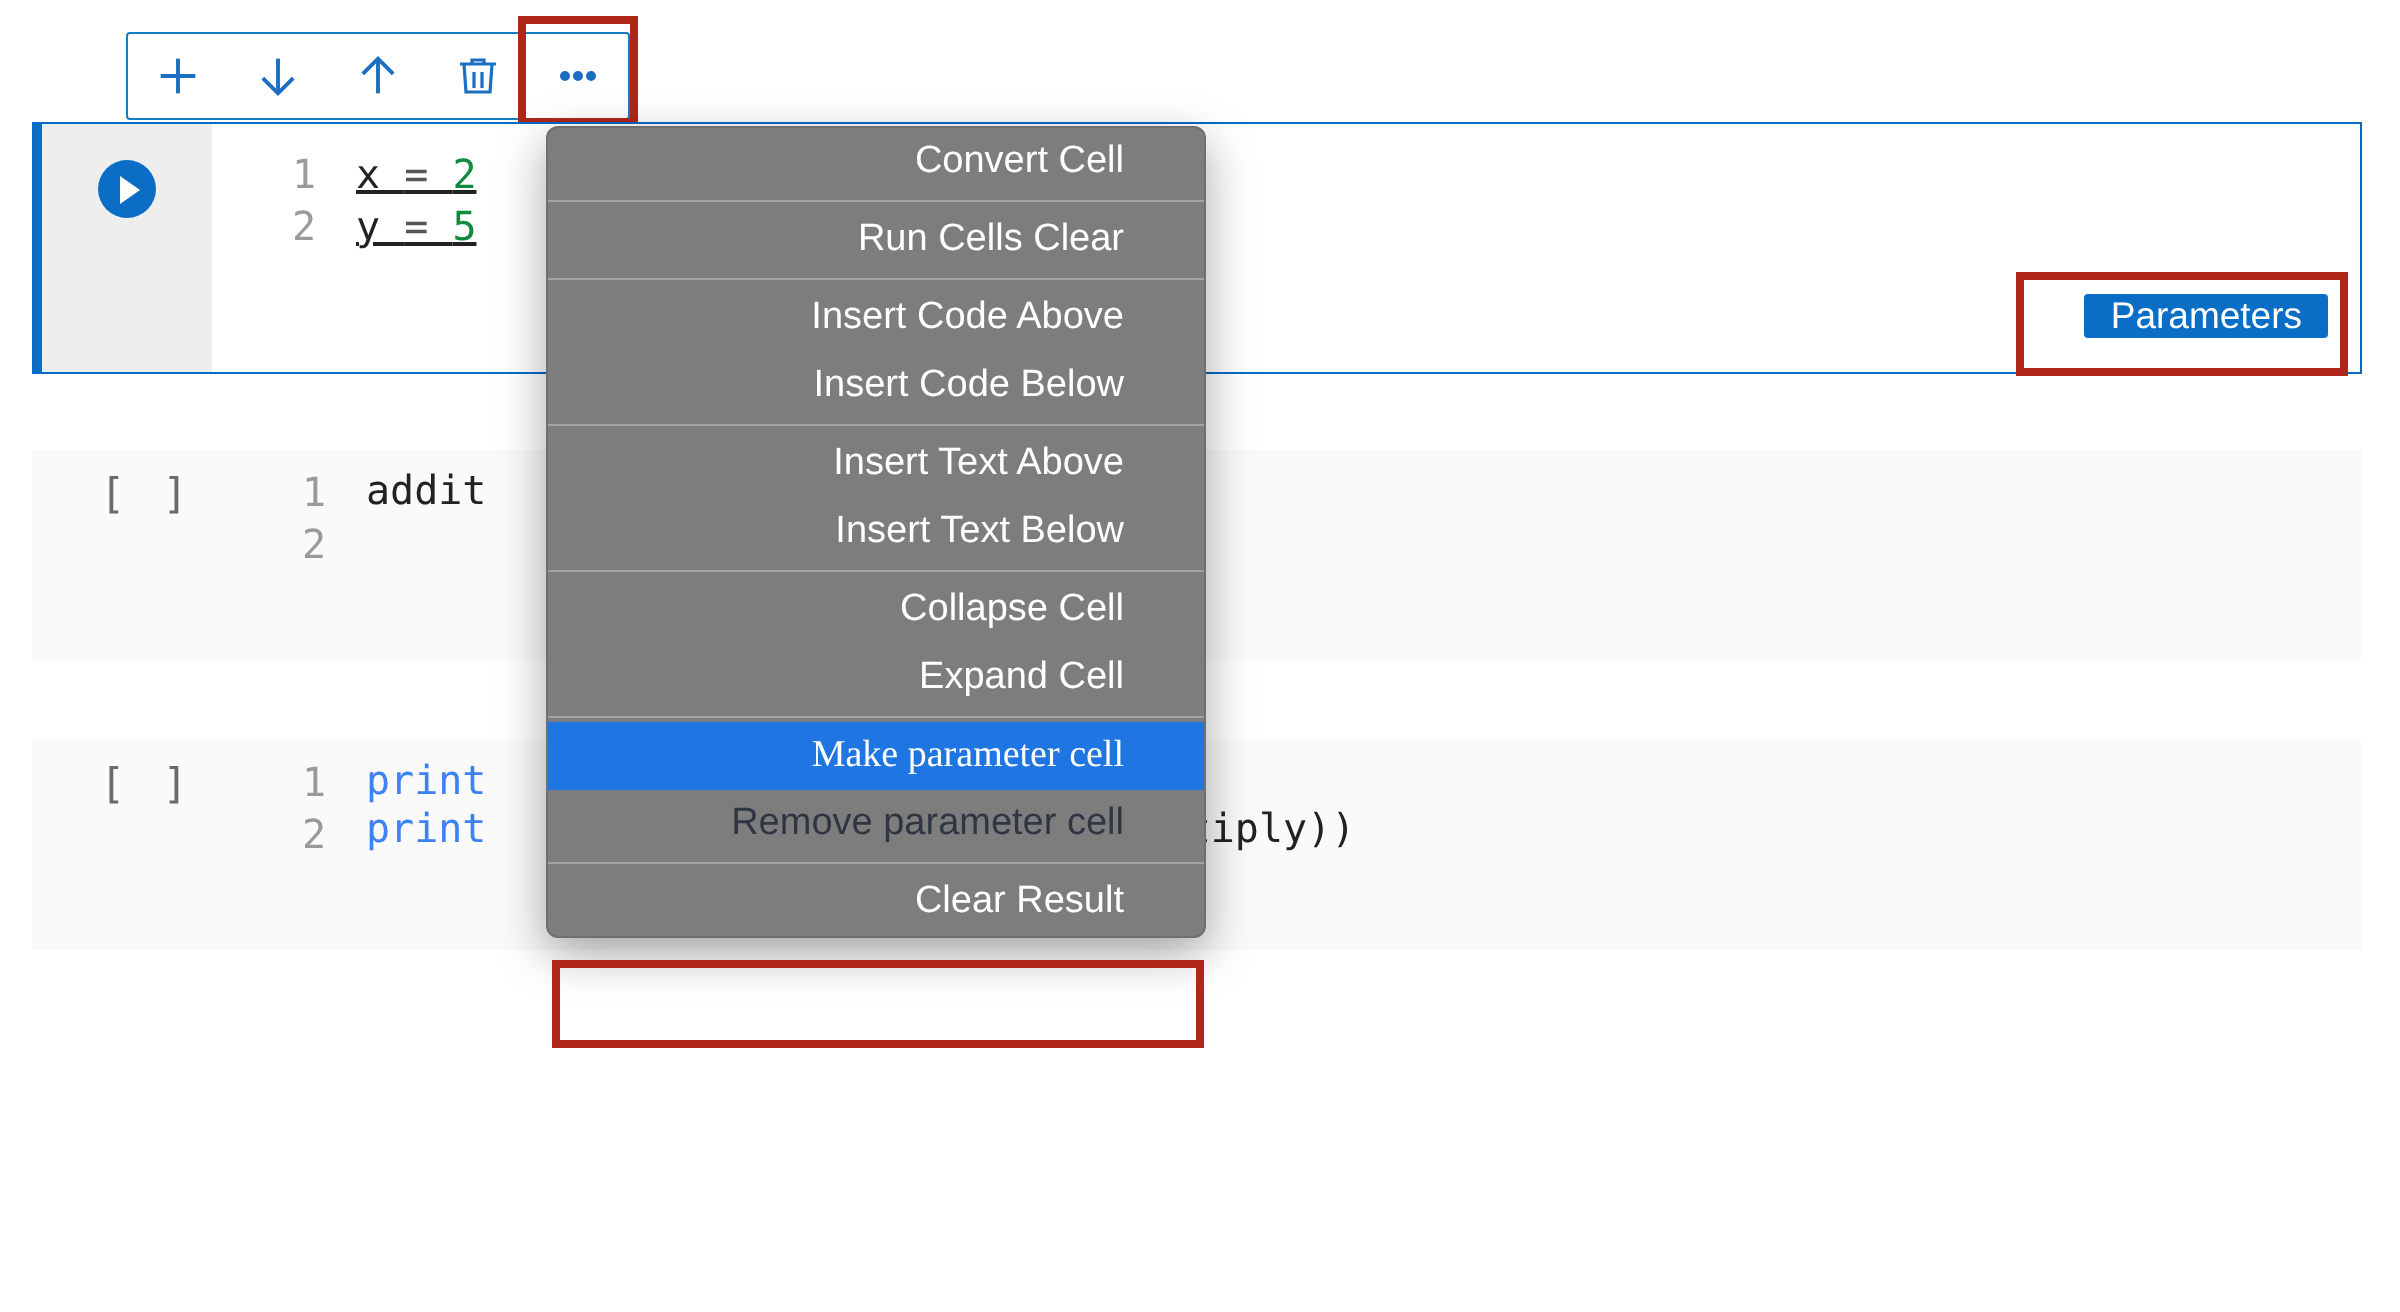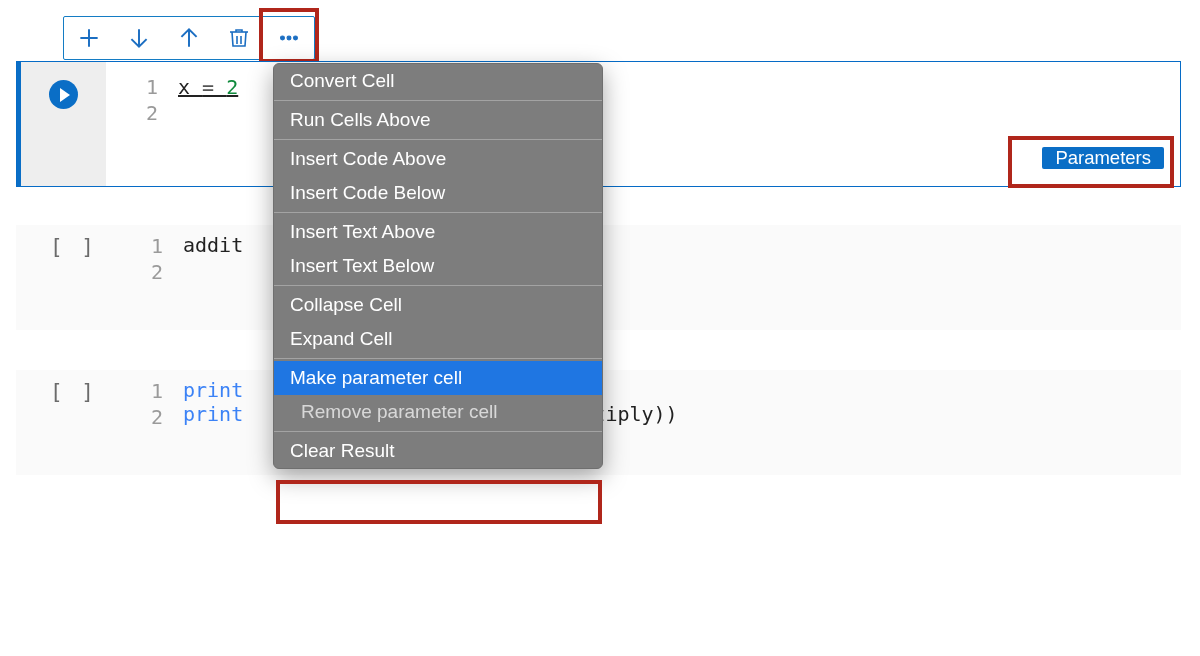--- a/index.html
+++ b/index.html
@@ -132,28 +132,29 @@
       position: absolute;
       left: 273px; top: 63px;
       width: 330px;
       background: #7d7d7d;
       border: 1px solid #6f6f6f;
       border-radius: 6px;
       box-shadow: 0 8px 24px rgba(0,0,0,0.35);
     }
     .menu .mi {
       height: 34px; line-height: 34px;
-      padding: 0 16px;
+      padding: 0 40px;
       color: #fff; font-size: 19px;
       cursor: pointer;
       white-space: nowrap;
-    }
-    .menu .mi.disabled { color: #ffffff; opacity: .7; cursor: default; margin-left: 11px; }
+      text-align: right;
+    }
+    .menu .mi.disabled { color: #0f172a; opacity: .7; cursor: default; margin-left: 11px; }
     .menu .sep { height: 1px; background: #bdbdbd; opacity: .6; margin: 2px 0; }
-    .menu .mi.hl { background: #1f76e2; }
+    .menu .mi.hl { background: #1f76e2; font-family: Liberation Serif, serif; }
     .make-highlight {
       position: absolute;
       left: 276px; top: 480px;
       width: 326px; height: 44px;
       border: 4px solid #b0261b;
       pointer-events: none;
     }
 
     svg { display:block; }
   </style>
@@ -205,20 +206,21 @@
       <div class="strip"></div>
     </div>
     <div class="play"></div>
     <div class="code-area">
       <div class="linenos">
         <div class="lineno">1</div>
         <div class="lineno">2</div>
       </div>
       <div class="code">
         <div class="line"><span>x </span><span class="tok-op">= </span><span class="tok-num">2</span></div>
+        <div class="line"><span>y </span><span class="tok-op">= </span><span class="tok-num">5</span></div>
       </div>
     </div>
     <div class="collapse-chevron">⌃</div>
     <div class="param-badge">Parameters</div>
   </div>
   <div class="param-badge-highlight"></div>
 
   <div class="icell cell2">
     <div class="bracket">[ ]</div>
     <div class="code-area2">
@@ -244,21 +246,21 @@
         <div class="line"><span class="tok-fn">print</span><span style="display:inline-block; width:314px;"></span><span>on))</span></div>
         <div class="line"><span class="tok-fn">print</span><span style="display:inline-block; width:314px;"></span><span>multiply))</span></div>
       </div>
     </div>
     <div class="collapse-chevron" style="left:561px; bottom:-8px;">⌃</div>
   </div>
 
   <div class="menu">
     <div class="mi">Convert Cell</div>
     <div class="sep"></div>
-    <div class="mi">Run Cells Above</div>
+    <div class="mi">Run Cells Clear</div>
     <div class="sep"></div>
     <div class="mi">Insert Code Above</div>
     <div class="mi">Insert Code Below</div>
     <div class="sep"></div>
     <div class="mi">Insert Text Above</div>
     <div class="mi">Insert Text Below</div>
     <div class="sep"></div>
     <div class="mi">Collapse Cell</div>
     <div class="mi">Expand Cell</div>
     <div class="sep"></div>

